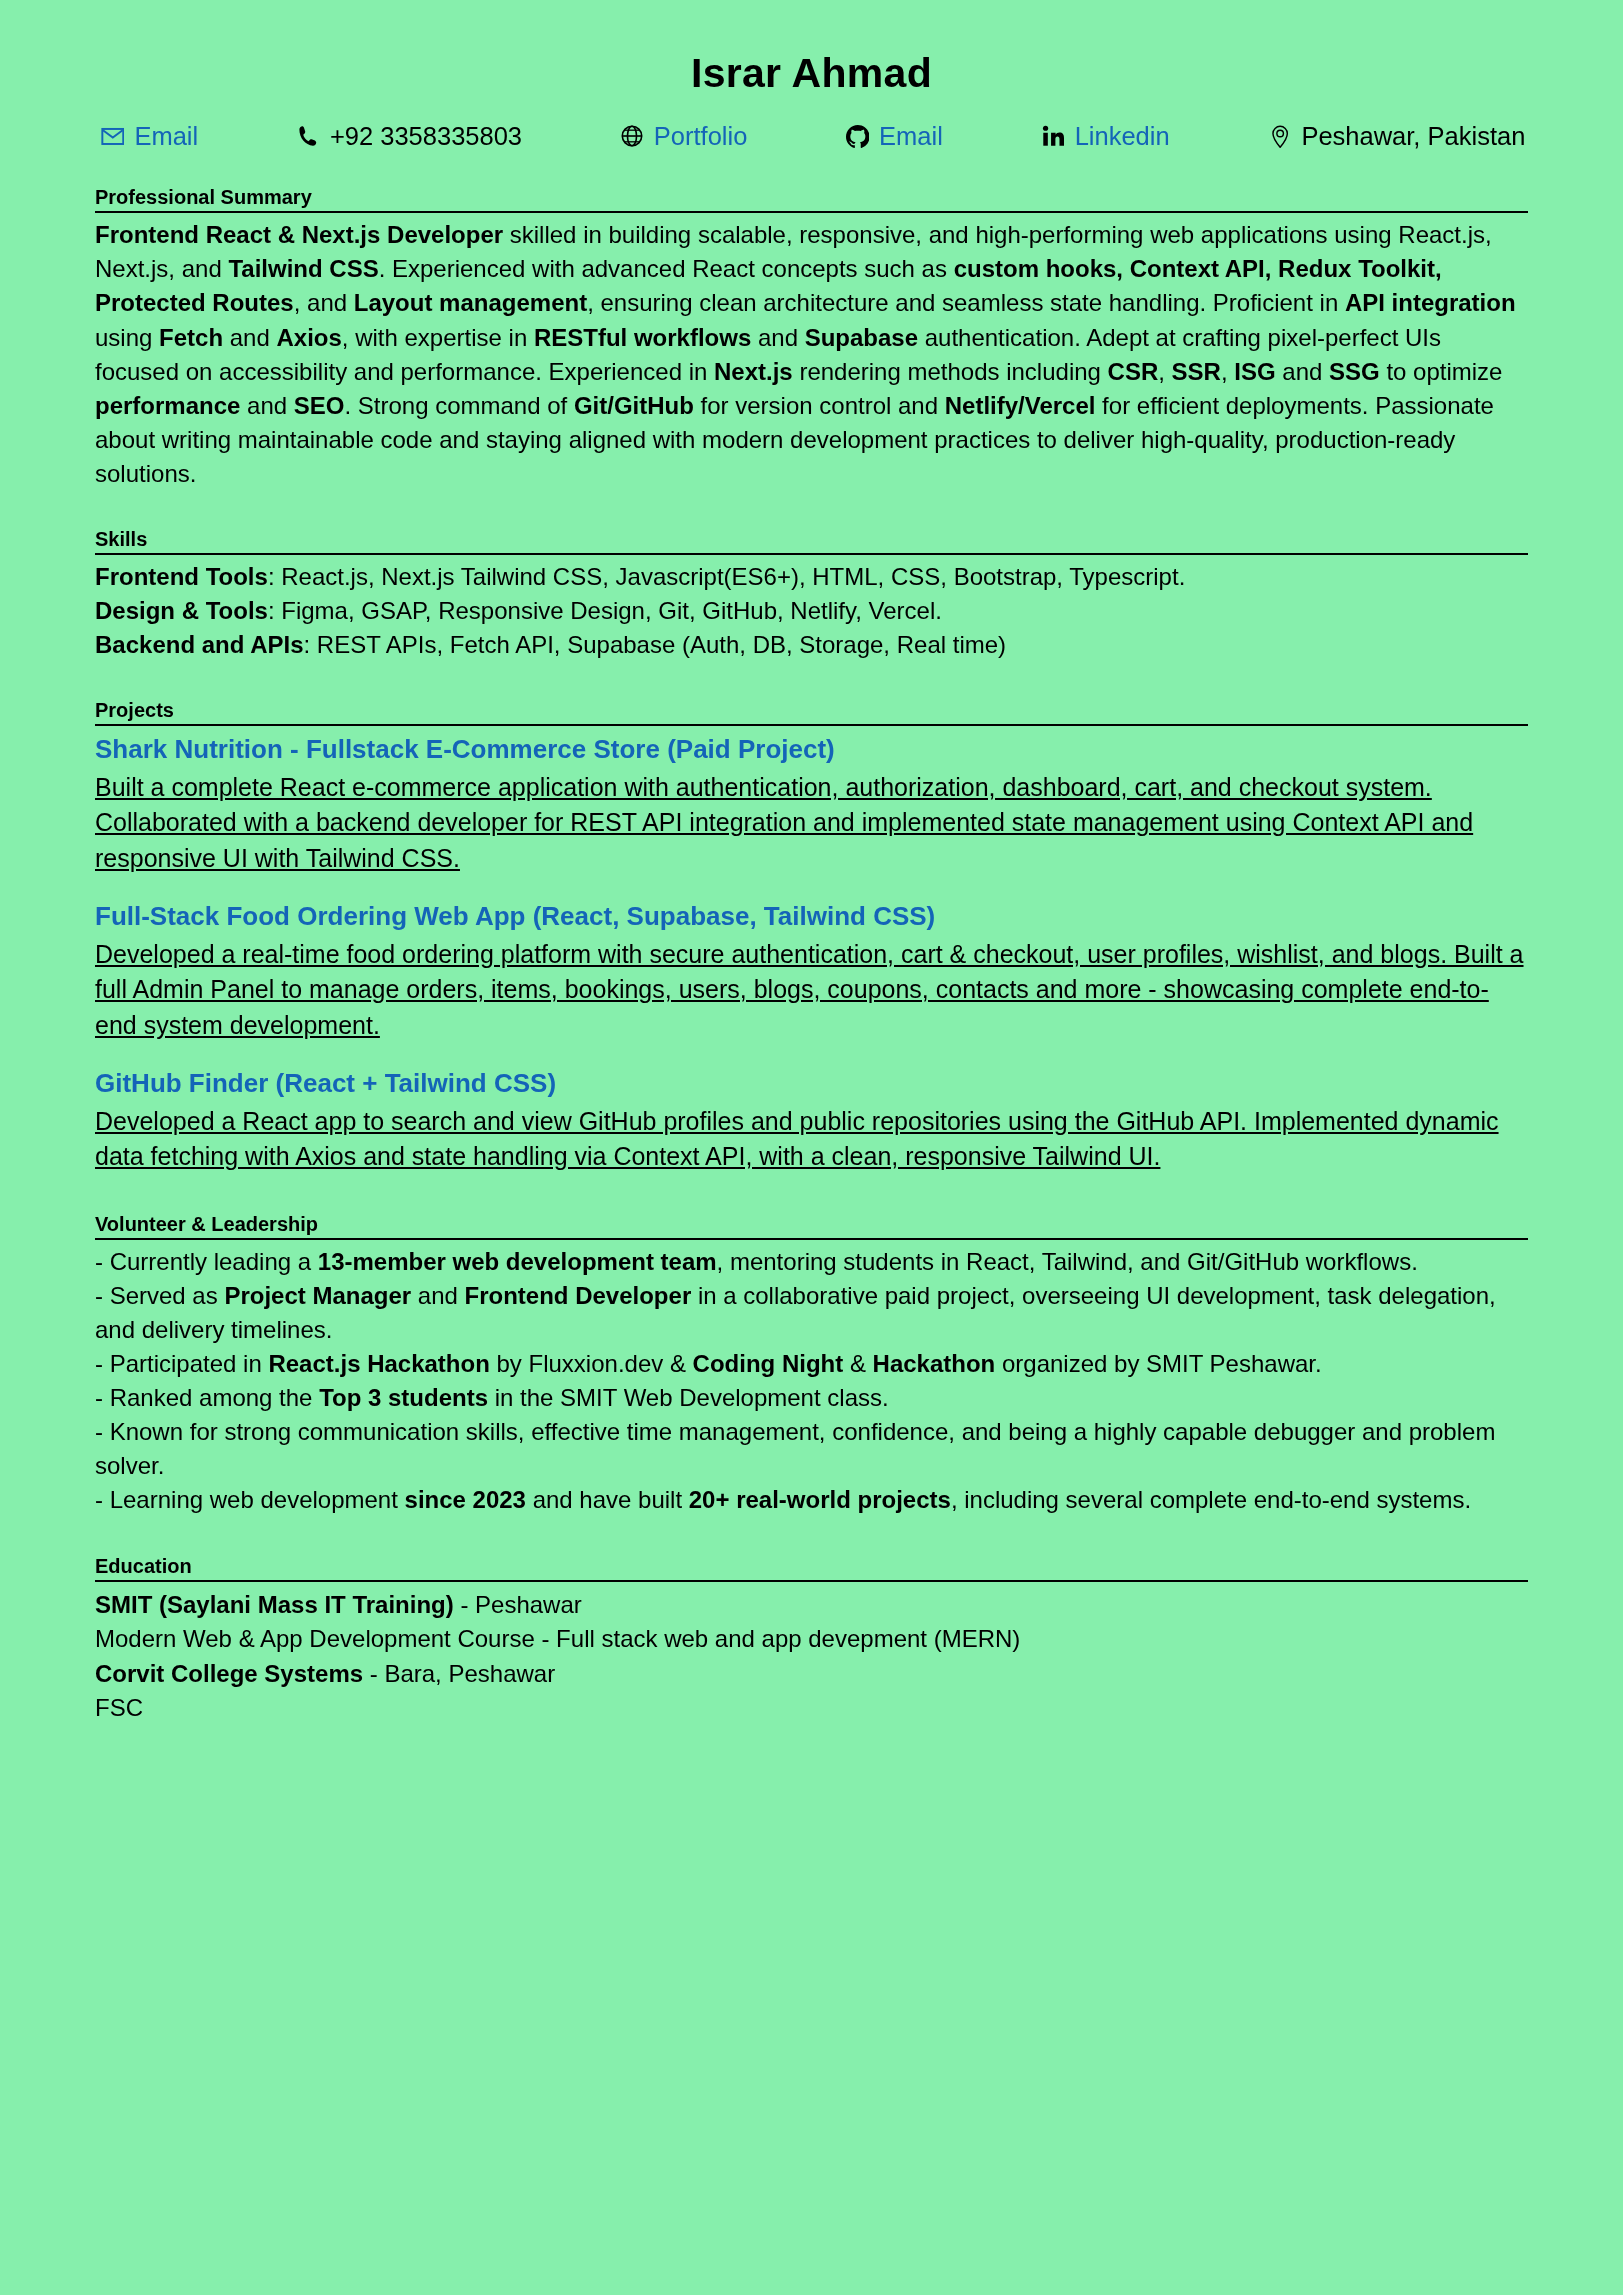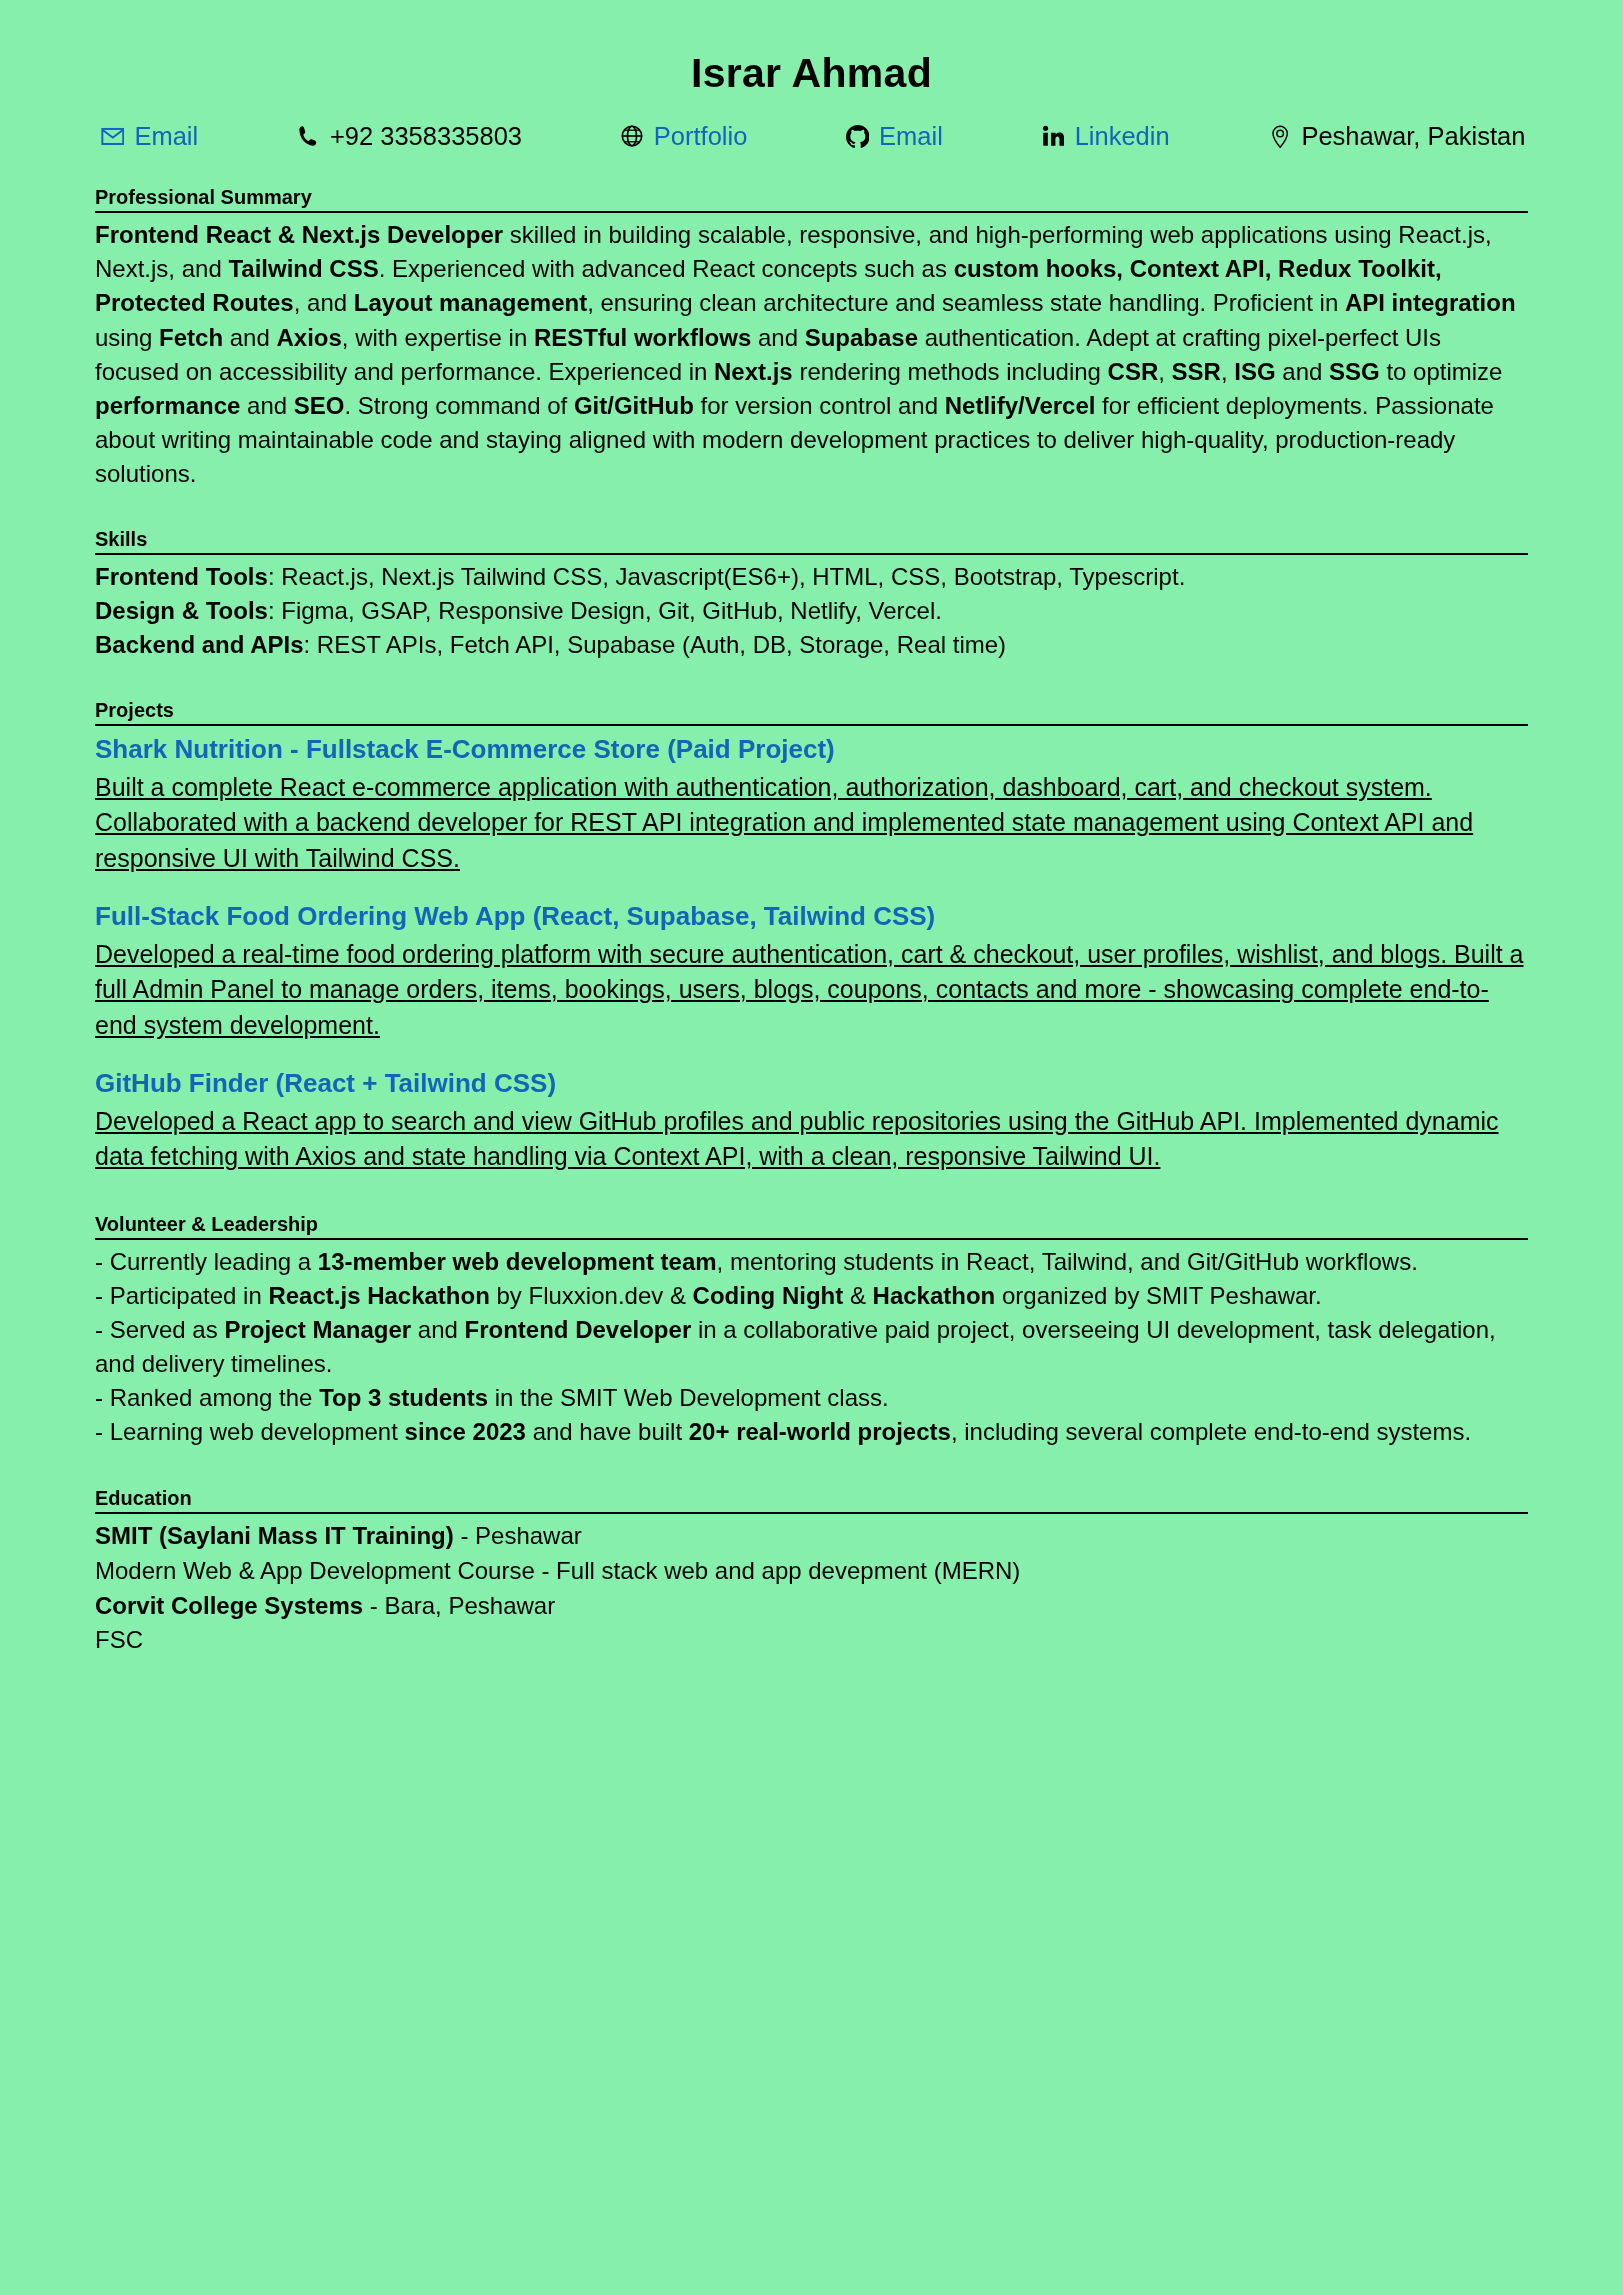--- a/index.html
+++ b/index.html
@@ -224,23 +224,24 @@
       <div class="project-title">GitHub Finder (React + Tailwind CSS)</div>
       <div class="project-desc">Developed a React app to search and view GitHub profiles and public repositories using the GitHub API. Implemented dynamic data fetching with Axios and state handling via Context API, with a clean, responsive Tailwind UI.</div>
     </div>
   </div>
 
   <div class="section sec-volunteer">
     <div class="section-title">Volunteer &amp; Leadership</div>
     <div class="rule"></div>
     <div>
       <div class="vol-item">- Currently leading a <b>13-member web development team</b>, mentoring students in React, Tailwind, and Git/GitHub workflows.</div>
+      <div class="vol-item">- Served as <b>Project Manager</b> and <b>Frontend Developer</b> in a collaborative paid project, overseeing UI development, task delegation, and  delivery timelines.</div>
       <div class="vol-item">- Participated in <b>React.js Hackathon</b> by Fluxxion.dev &amp; <b>Coding Night</b> &amp; <b>Hackathon</b> organized by SMIT Peshawar.</div>
-      <div class="vol-item">- Served as <b>Project Manager</b> and <b>Frontend Developer</b> in a collaborative paid project, overseeing UI development, task delegation, and  delivery timelines.</div>
       <div class="vol-item">- Ranked among the <b>Top 3 students</b> in the SMIT Web Development class.</div>
+      <div class="vol-item">- Known for strong communication skills, effective time management, confidence, and being a highly capable debugger and problem solver.</div>
       <div class="vol-item">- Learning web development <b>since 2023</b> and have built <b>20+ real-world projects</b>, including several complete end-to-end systems.</div>
     </div>
   </div>
 
   <div class="section sec-education">
     <div class="section-title">Education</div>
     <div class="rule"></div>
     <div>
       <div class="edu-line"><b>SMIT (Saylani Mass IT Training)</b> - Peshawar</div>
       <div class="edu-line">Modern Web &amp; App Development Course - Full stack web and app devepment (MERN)</div>

